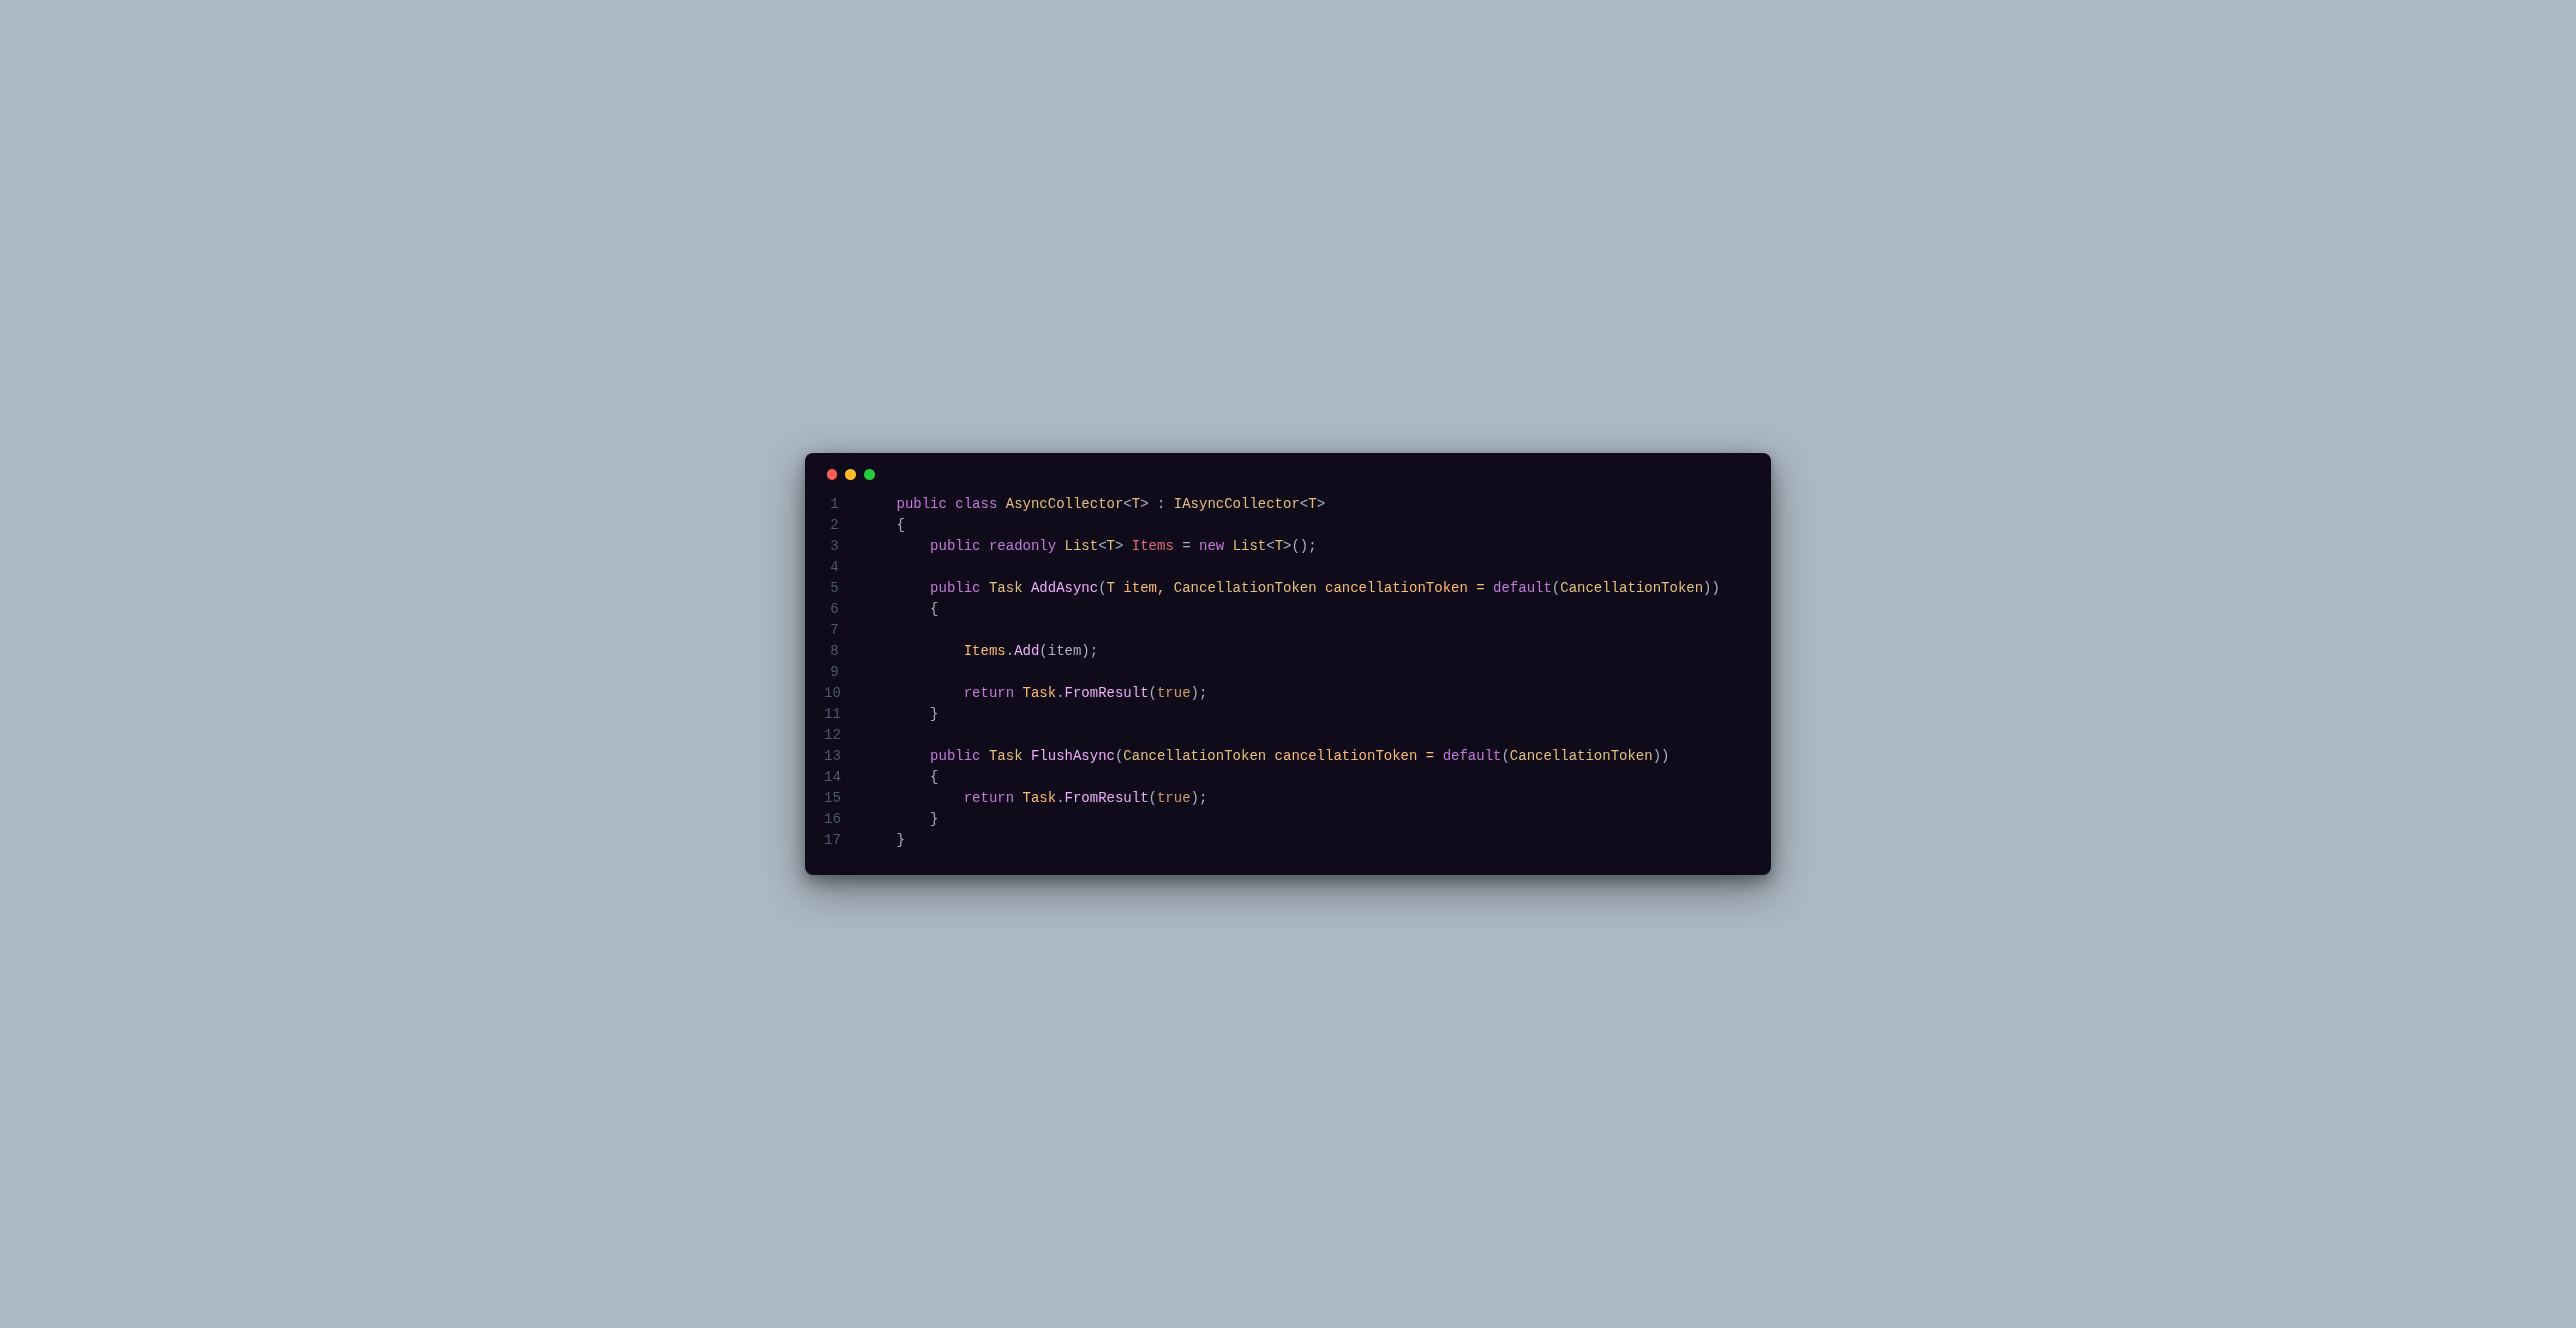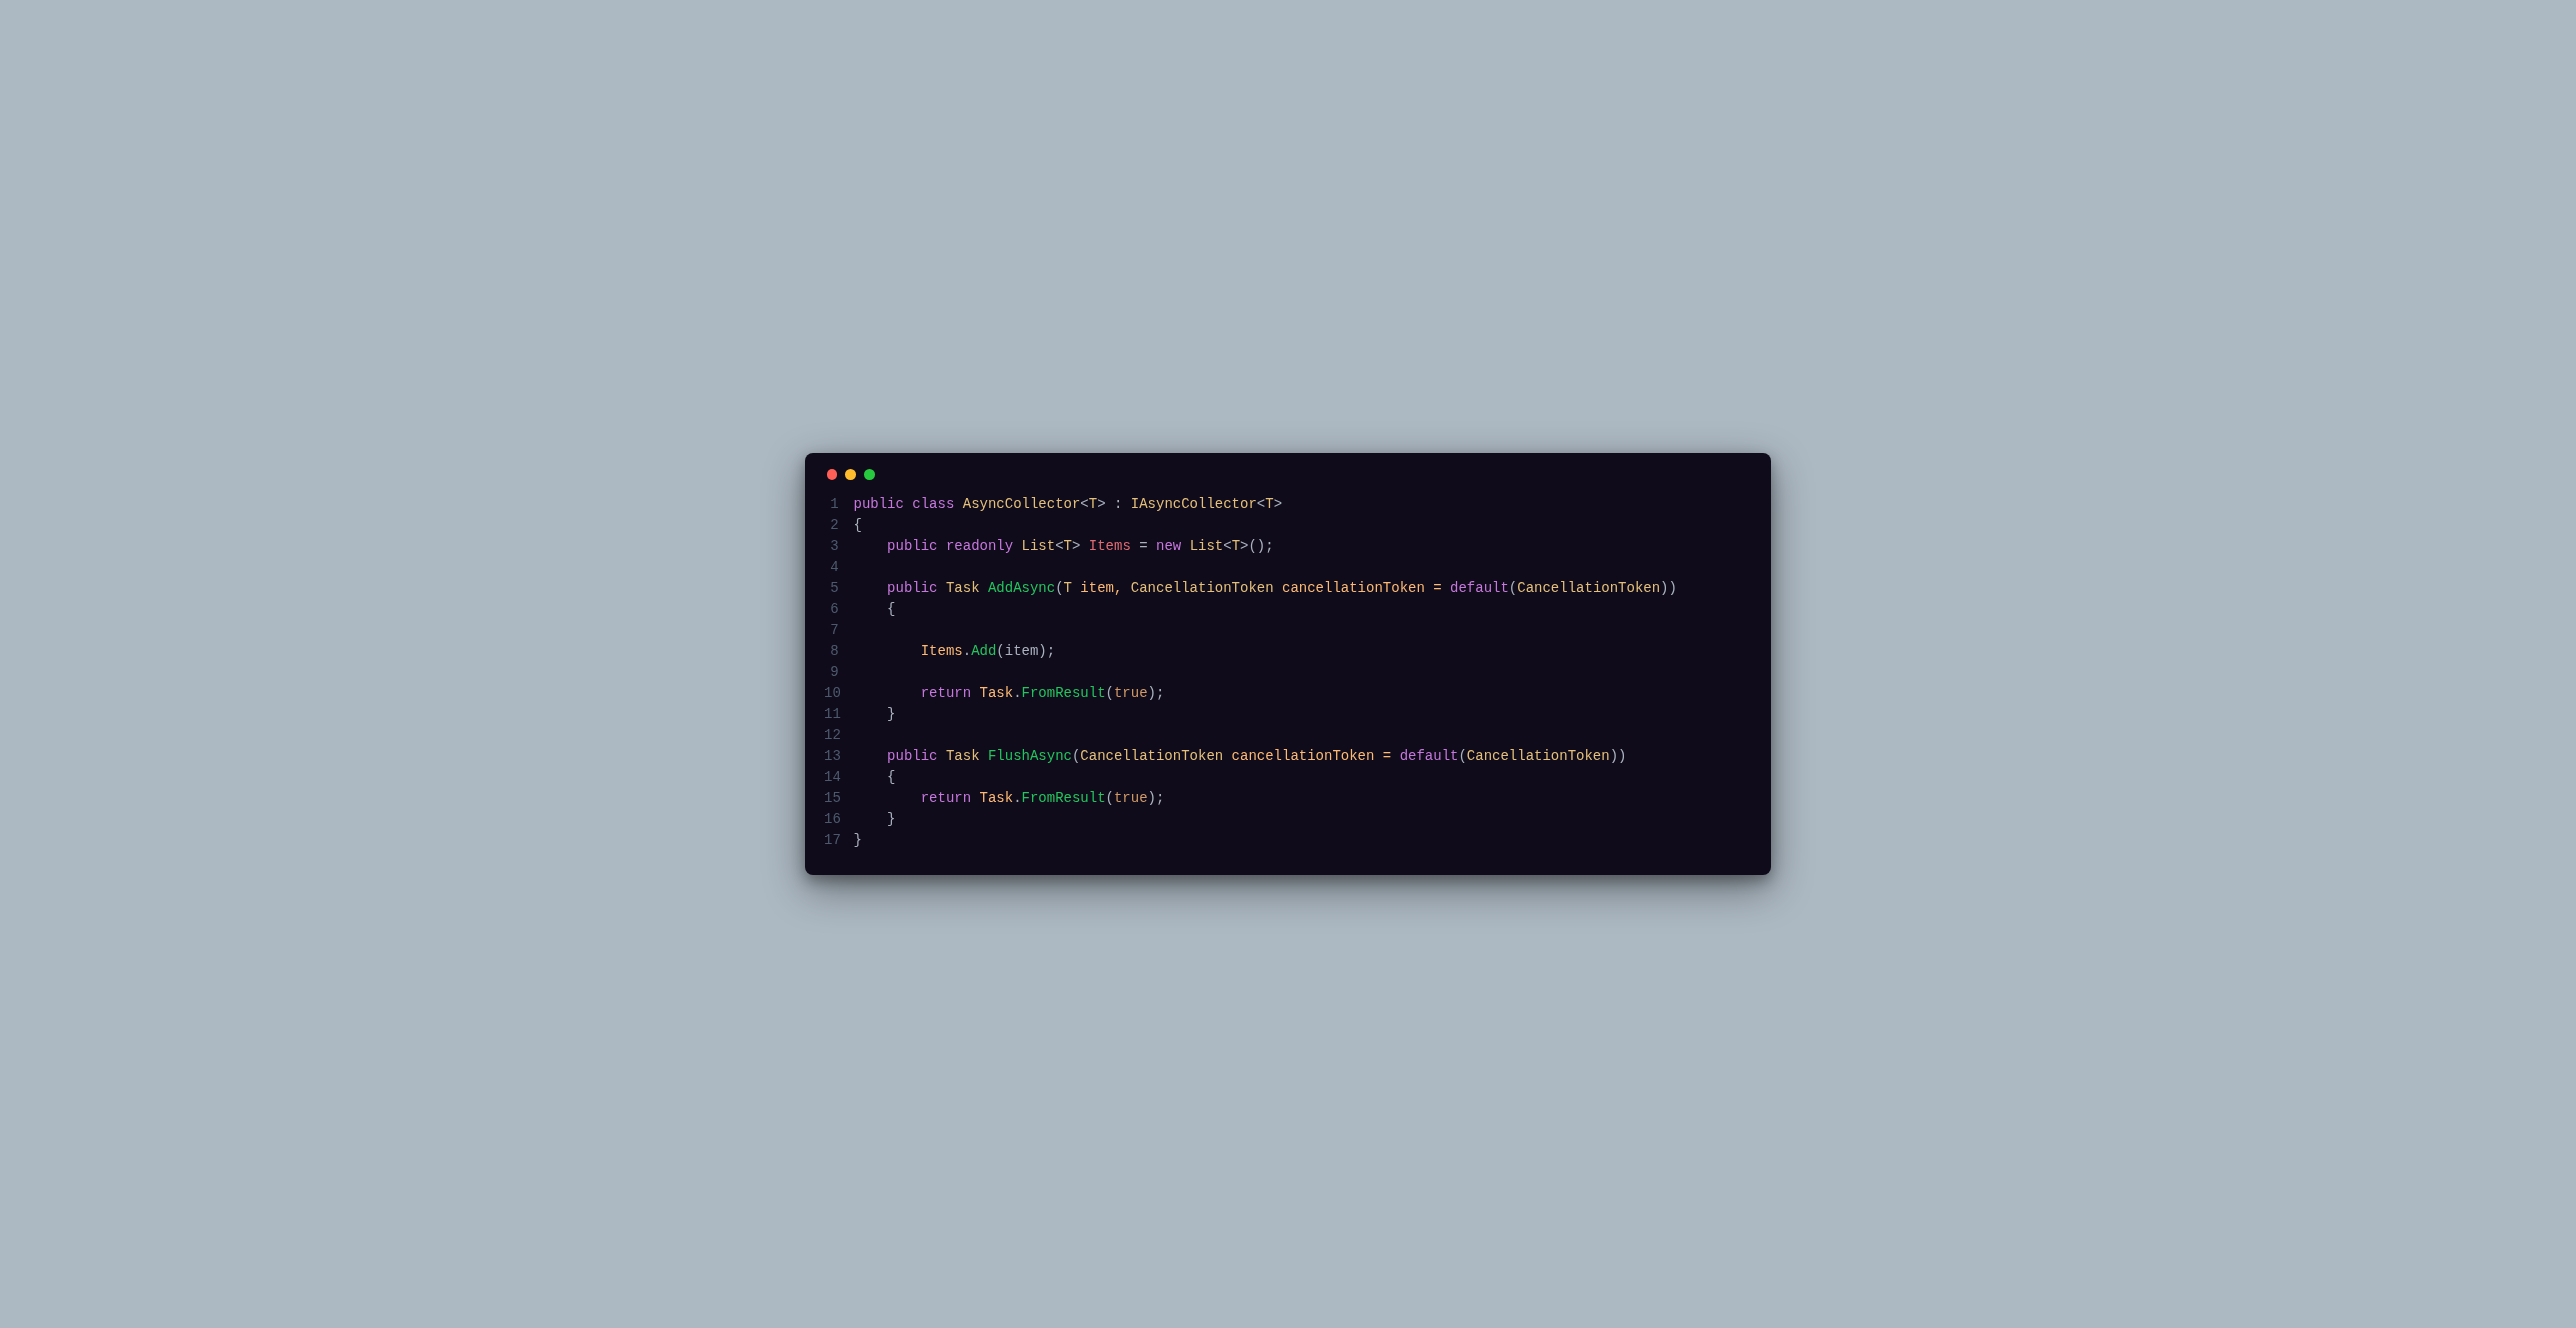--- a/index.html
+++ b/index.html
@@ -46,26 +46,27 @@
   .line-number {
     color: #4d5a6e;
     width: 29.5px;
     text-align: right;
     padding-right: 14.8px;
     user-select: none;
     flex-shrink: 0;
   }
   .line-content {
     color: #aab2c0;
+    margin-left: 43px;
   }
 
   
   .tk-keyword { color: #c678dd; }      
   .tk-type    { color: #e5c07b; }      
-  .tk-method  { color: #22c55e; }      
+  .tk-method  { color: #f0abfc; }      
   .tk-field   { color: #e06c75; }      
   .tk-ident   { color: #fdba74; }
   .tk-punct   { color: #aab2c0; }
   .tk-bool    { color: #d19a66; }      
   .tk-angle   { color: #aab2c0; }
 </style>
 </head>
 <body>
 
 <div class="editor-window">

